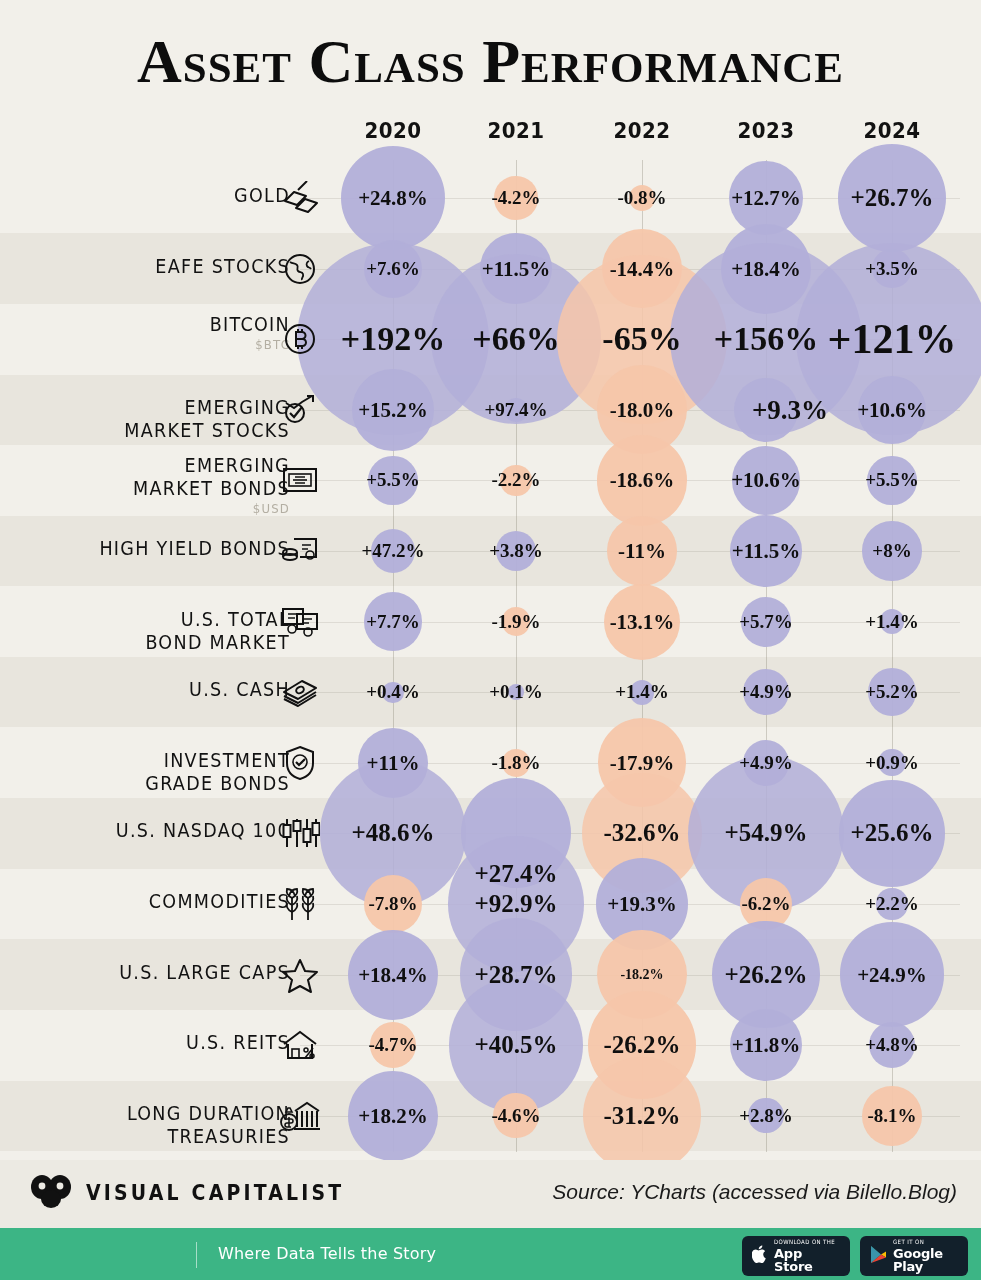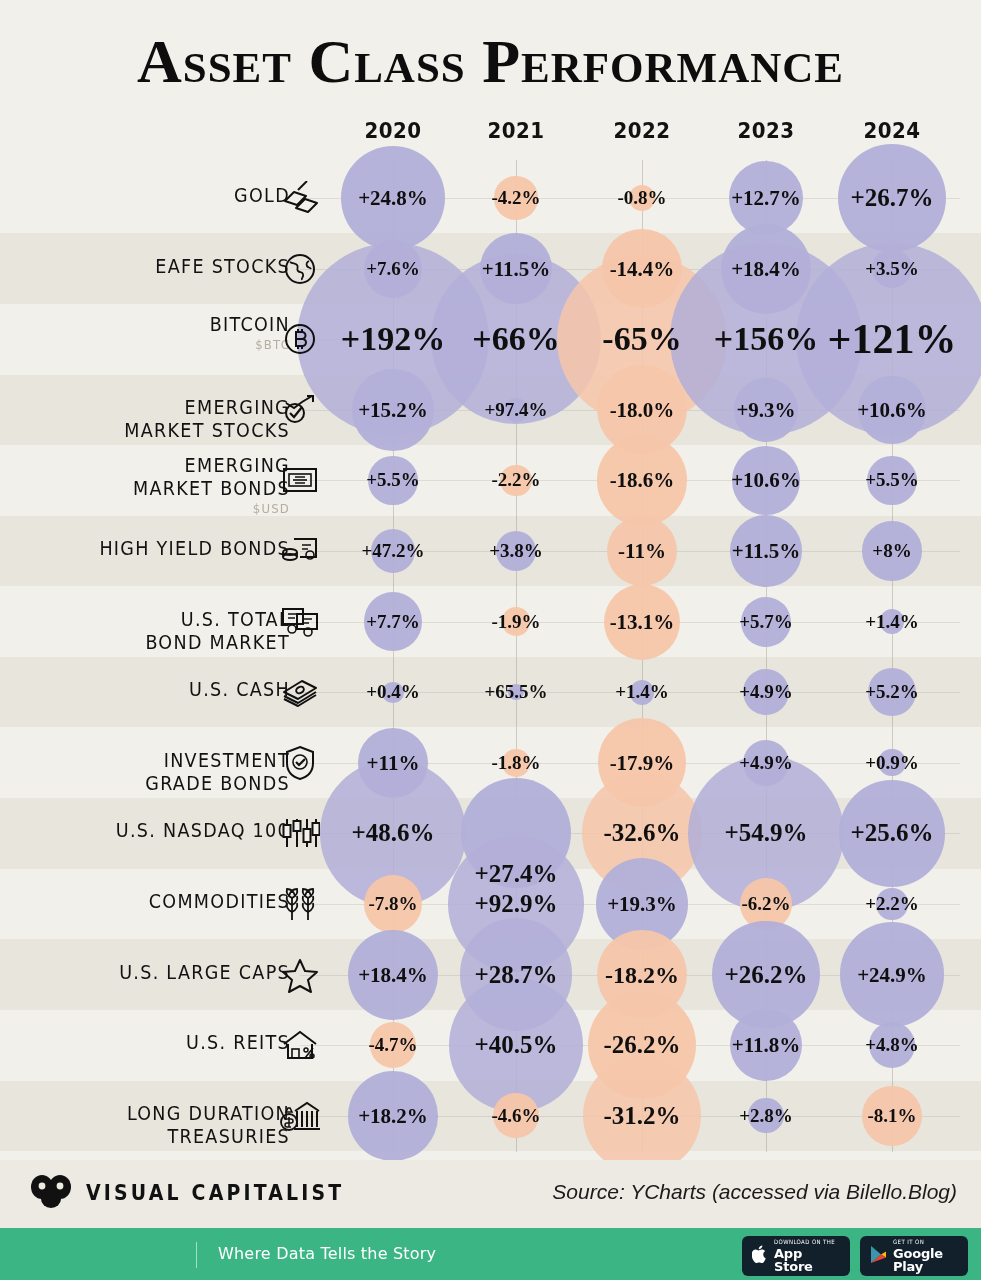--- a/index.html
+++ b/index.html
@@ -307,21 +307,21 @@
           <path d="M27 3h6v6" fill="none" stroke="#111" stroke-width="2"></path>
         </svg>
       </div>
       <div class="bubble pos" style="height: 81.8731px; width: 81.8731px; left: 352.063px; top: 368.863px; opacity: 0.95;"></div>
       <div class="val" style="left: 393px; top: 409.8px; font-size: 21px;">+15.2%</div>
       <div class="bubble pos" style="height: 23.9437px; width: 23.9437px; left: 504.028px; top: 397.828px; opacity: 0.95;"></div>
       <div class="val" style="left: 516px; top: 409.8px; font-size: 19px;">+97.4%</div>
       <div class="bubble neg" style="height: 89.0955px; width: 89.0955px; left: 597.452px; top: 365.252px; opacity: 0.95;"></div>
       <div class="val" style="left: 642px; top: 409.8px; font-size: 21px;">-18.0%</div>
       <div class="bubble pos" style="height: 64.0414px; width: 64.0414px; left: 733.979px; top: 377.779px; opacity: 0.95;"></div>
-      <div class="val" style="left: 766px; top: 409.8px; font-size: 21px;">+9.3%</div>
+      <div class="val" style="left: 790px; top: 409.8px; font-size: 27px;">+9.3%</div>
       <div class="bubble pos" style="height: 68.371px; width: 68.371px; left: 857.814px; top: 375.614px; opacity: 0.95;"></div>
       <div class="val" style="left: 892px; top: 409.8px; font-size: 21px;">+10.6%</div>
       <div class="row-label" style="top: 454.4px;">
         <div class="nm">EMERGING
 MARKET BONDS</div>
         <div class="sub">$USD</div>
       </div>
       <div class="row-icon" style="top: 458.4px;">
         <svg width="38" height="30" viewBox="0 0 38 30">
           <rect x="3" y="4" width="32" height="22" fill="none" stroke="#111" stroke-width="2"></rect>
@@ -396,21 +396,21 @@
             <path d="M4 16 L22 5 L36 12 L18 23z"></path>
             <path d="M4 20 L18 27 L36 16"></path>
             <path d="M4 23 L18 30 L36 19"></path>
             <ellipse cx="20" cy="14" rx="4" ry="3" transform="rotate(-28 20 14)"></ellipse>
           </g>
         </svg>
       </div>
       <div class="bubble pos" style="height: 21.3842px; width: 21.3842px; left: 382.308px; top: 681.508px; opacity: 0.95;"></div>
       <div class="val" style="left: 393px; top: 692.2px; font-size: 19px;">+0.4%</div>
       <div class="bubble pos" style="height: 15.6921px; width: 15.6921px; left: 508.154px; top: 684.354px; opacity: 0.95;"></div>
-      <div class="val" style="left: 516px; top: 692.2px; font-size: 19px;">+65.5%</div>
+      <div class="val" style="left: 516px; top: 692.2px; font-size: 19px;">+0.1%</div>
       <div class="bubble pos" style="height: 24.8475px; width: 24.8475px; left: 629.576px; top: 679.776px; opacity: 0.95;"></div>
       <div class="val" style="left: 642px; top: 692.2px; font-size: 19px;">+1.4%</div>
       <div class="bubble pos" style="height: 46.4855px; width: 46.4855px; left: 742.757px; top: 668.957px; opacity: 0.95;"></div>
       <div class="val" style="left: 766px; top: 692.2px; font-size: 19px;">+4.9%</div>
       <div class="bubble pos" style="height: 47.8874px; width: 47.8874px; left: 868.056px; top: 668.256px; opacity: 0.95;"></div>
       <div class="val" style="left: 892px; top: 692.2px; font-size: 19px;">+5.2%</div>
       <div class="row-label" style="top: 748.8px;">
         <div class="nm">INVESTMENT
 GRADE BONDS</div>
       </div>
@@ -487,21 +487,21 @@
       <div class="row-icon" style="top: 952.6px;">
         <svg width="38" height="36" viewBox="0 0 38 36">
           <path d="M19 3l5 11 12 1-9 8 3 12-11-6-11 6 3-12-9-8 12-1z" fill="none" stroke="#111" stroke-width="2" stroke-linejoin="round"></path>
         </svg>
       </div>
       <div class="bubble pos" style="height: 90.08px; width: 90.08px; left: 347.96px; top: 929.56px; opacity: 0.95;"></div>
       <div class="val" style="left: 393px; top: 974.6px; font-size: 21px;">+18.4%</div>
       <div class="bubble pos big" style="height: 112.502px; width: 112.502px; left: 459.749px; top: 918.349px; opacity: 0.86;"></div>
       <div class="val" style="left: 516px; top: 974.6px; font-size: 25px;">+28.7%</div>
       <div class="bubble neg" style="height: 89.5891px; width: 89.5891px; left: 597.205px; top: 929.805px; opacity: 0.95;"></div>
-      <div class="val" style="left: 642px; top: 974.6px; font-size: 24px;">-18.2%</div>
+      <div class="val" style="left: 642px; top: 974.6px; font-size: 14px;">-18.2%</div>
       <div class="bubble pos" style="height: 107.49px; width: 107.49px; left: 712.255px; top: 920.855px; opacity: 0.95;"></div>
       <div class="val" style="left: 766px; top: 974.6px; font-size: 25px;">+26.2%</div>
       <div class="bubble pos" style="height: 104.79px; width: 104.79px; left: 839.605px; top: 922.205px; opacity: 0.95;"></div>
       <div class="val" style="left: 892px; top: 974.6px; font-size: 21px;">+24.9%</div>
       <div class="row-label" style="top: 1031.2px;">
         <div class="nm">U.S. REITS</div>
       </div>
       <div class="row-icon" style="top: 1023.2px;">
         <svg width="40" height="34" viewBox="0 0 40 34">
           <path d="M4 16L20 4l16 12" fill="none" stroke="#111" stroke-width="2"></path>

